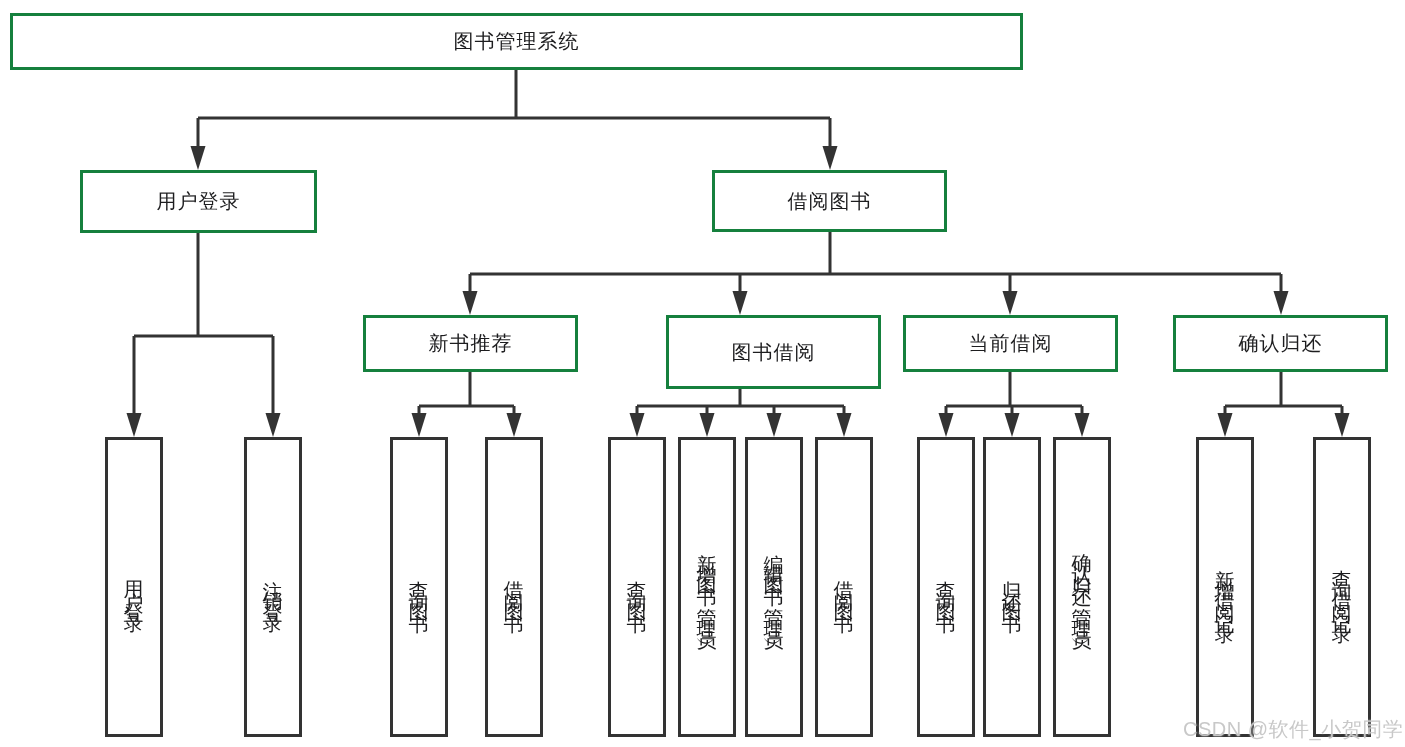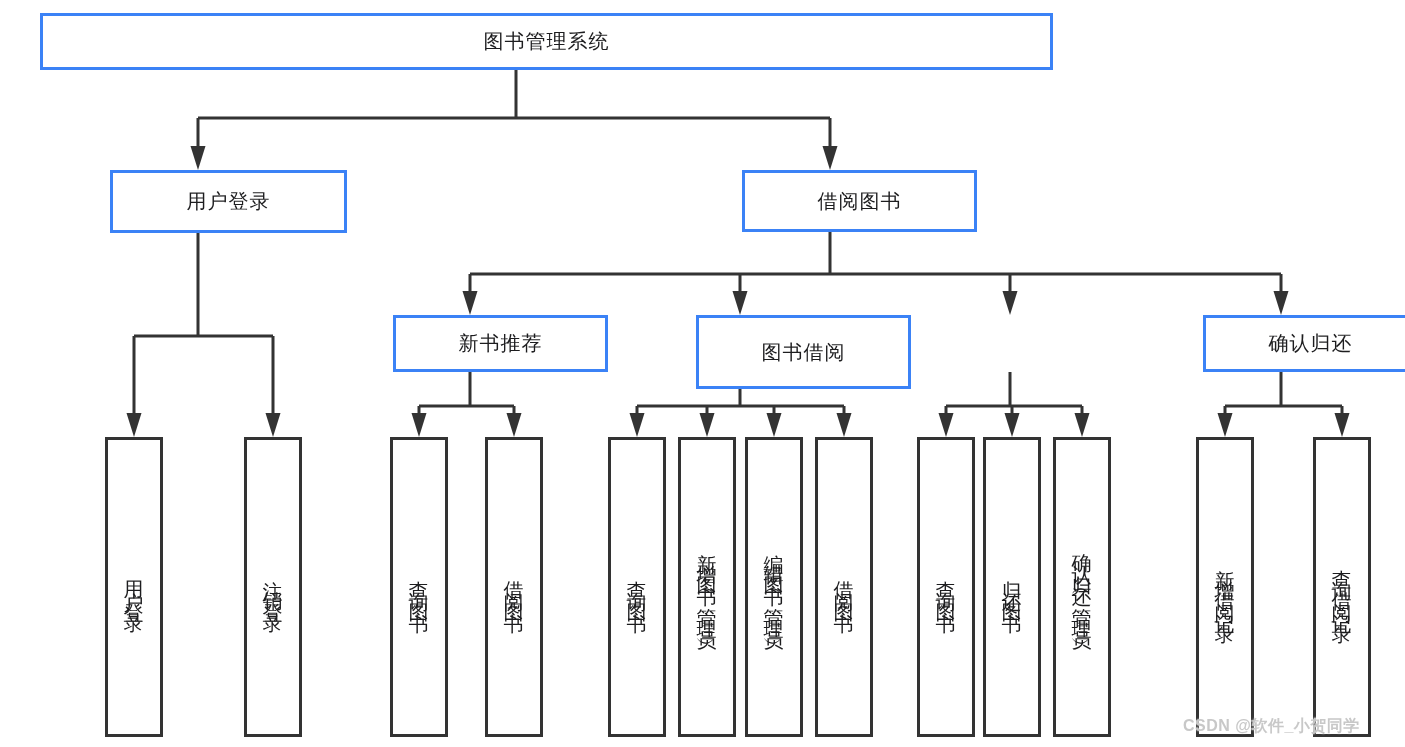--- a/index.html
+++ b/index.html
@@ -12,29 +12,28 @@
     overflow: hidden;
   }
   .connectors {
     position: absolute;
     left: 0; top: 0;
     width: 1405px; height: 747px;
   }
   .hbox {
     position: absolute;
     box-sizing: border-box;
-    border: 3px solid #3b82f6;
+    border: 3px solid #15803d;
     background: #ffffff;
     display: flex;
     align-items: center;
     justify-content: center;
     font-size: 20px;
     color: #1d1d1f;
     letter-spacing: 1px;
-    margin-left: 30px;
   }
   .vbox {
     position: absolute;
     box-sizing: border-box;
     border: 3px solid #333333;
     background: #ffffff;
     top: 437px;
     width: 58px;
     height: 300px;
     display: flex;
@@ -47,26 +46,25 @@
     writing-mode: vertical-rl;
     text-orientation: mixed;
     letter-spacing: 11px;
     line-height: 1;
     white-space: nowrap;
   }
   .watermark {
     position: absolute;
     left: 1183px;
     top: 716px;
-    font-size: 16px;
+    font-size: 20px;
     color: rgba(197,197,197,0.95);
     letter-spacing: 0.5px;
     white-space: nowrap;
     text-shadow: 0 0 2px #ffffff;
-    font-weight: bold;
   }
 </style>
 </head>
 <body>
 
 <div class="stage">
 
   <svg class="connectors" viewBox="0 0 1405 747" xmlns="http://www.w3.org/2000/svg">
 
     <g stroke="#333333" stroke-width="3" fill="none">
@@ -131,20 +129,21 @@
     </g>
   </svg>
 
   <div class="hbox" style="left:10px; top:13px; width:1013px; height:57px;">图书管理系统</div>
 
   <div class="hbox" style="left:80px; top:170px; width:237px; height:63px;">用户登录</div>
   <div class="hbox" style="left:712px; top:170px; width:235px; height:62px;">借阅图书</div>
 
   <div class="hbox" style="left:363px; top:315px; width:215px; height:57px;">新书推荐</div>
   <div class="hbox" style="left:666px; top:315px; width:215px; height:74px;">图书借阅</div>
+  <div class="hbox" style="left:903px; top:315px; width:215px; height:57px;">当前借阅</div>
   <div class="hbox" style="left:1173px; top:315px; width:215px; height:57px;">确认归还</div>
 
   <div class="vbox" style="left:105px;">
     <span class="vtext">用户登录</span>
   </div>
   <div class="vbox" style="left:244px;">
     <span class="vtext">注销登录</span>
   </div>
 
   <div class="vbox" style="left:390px;">

